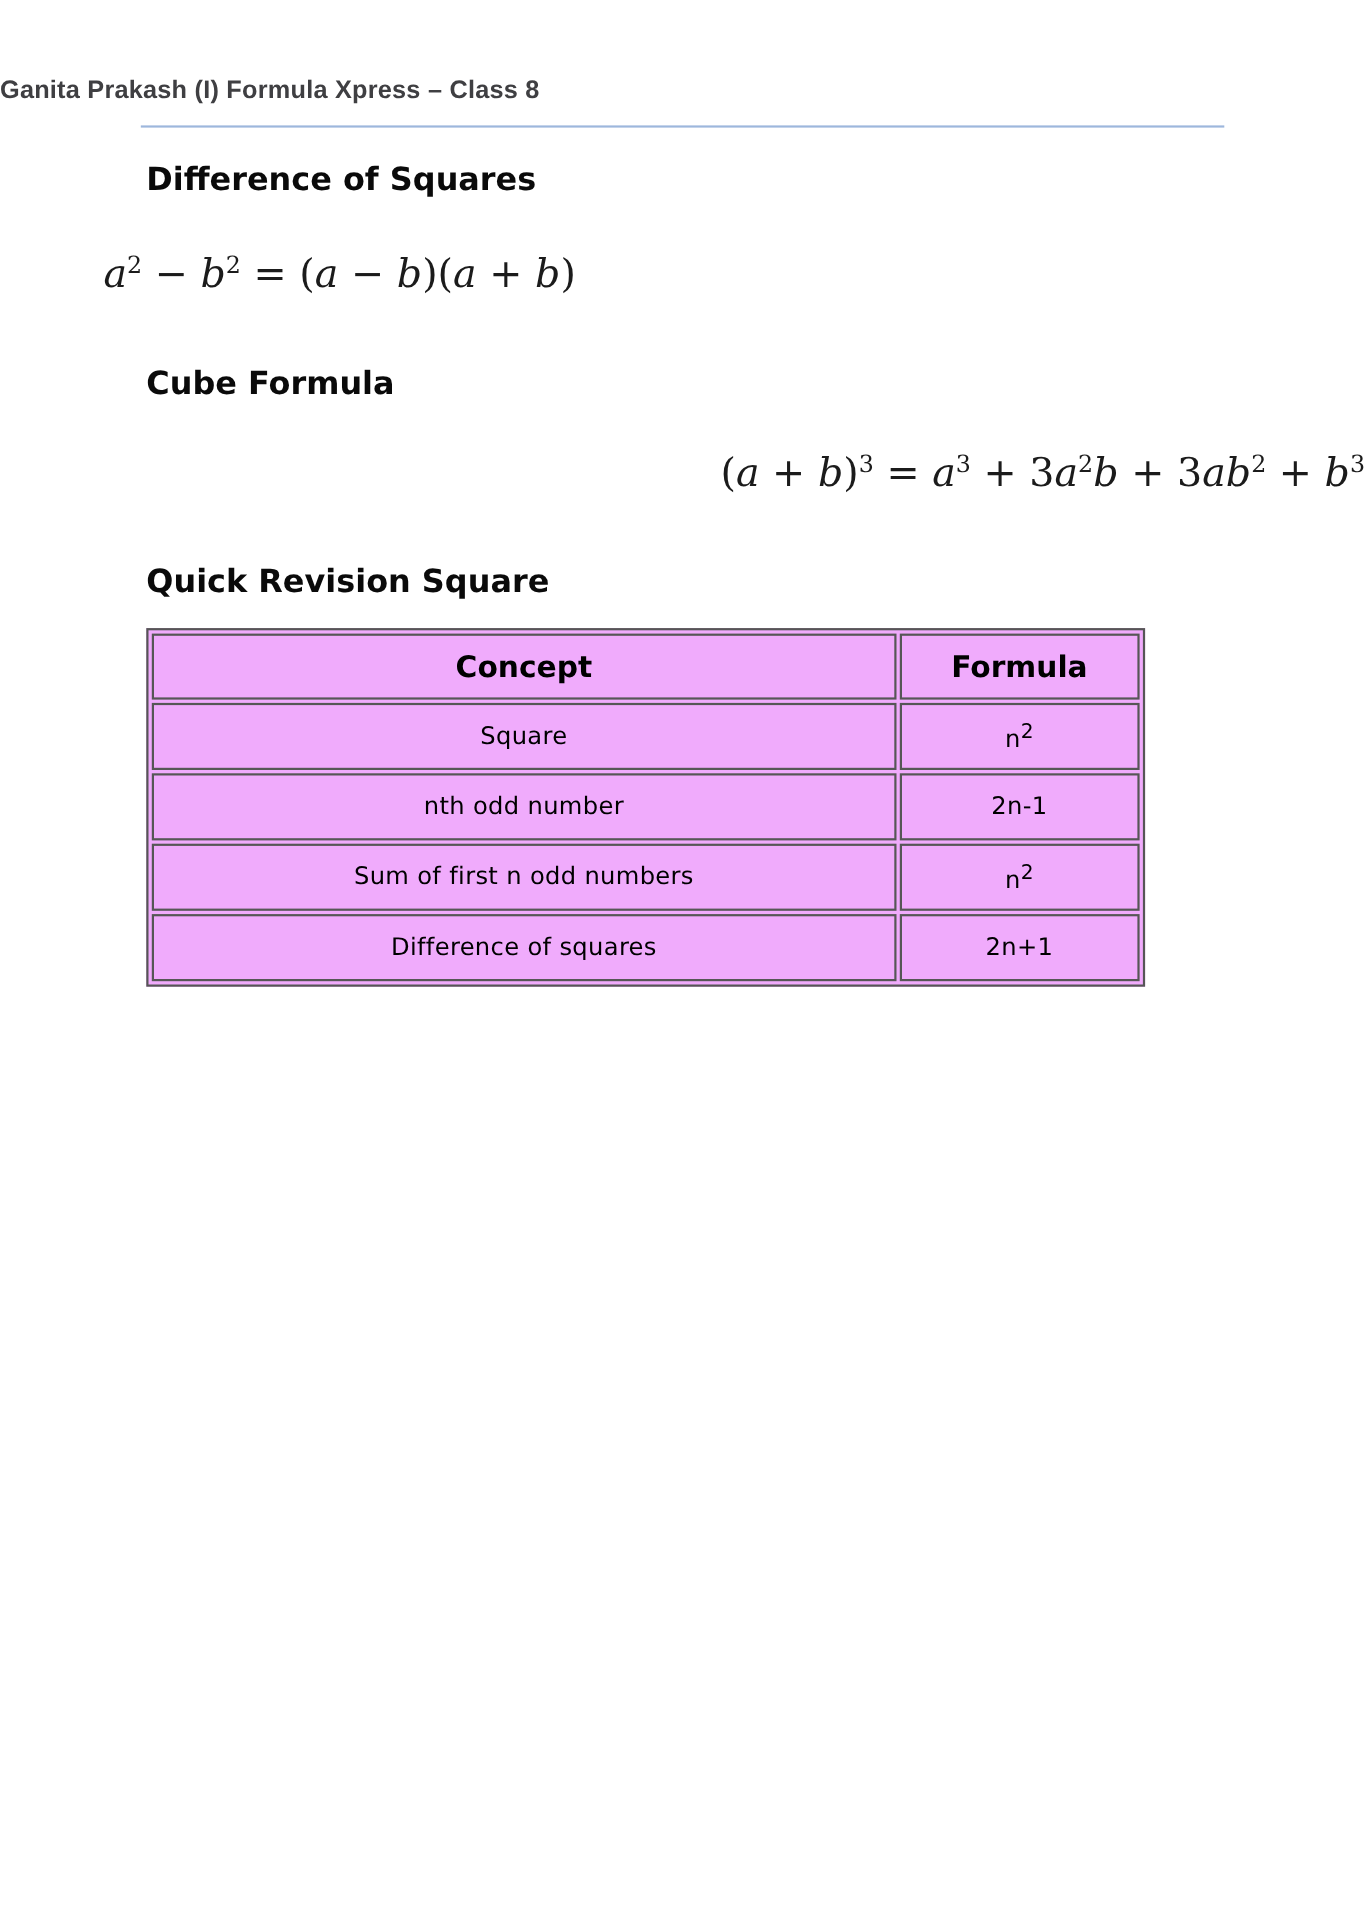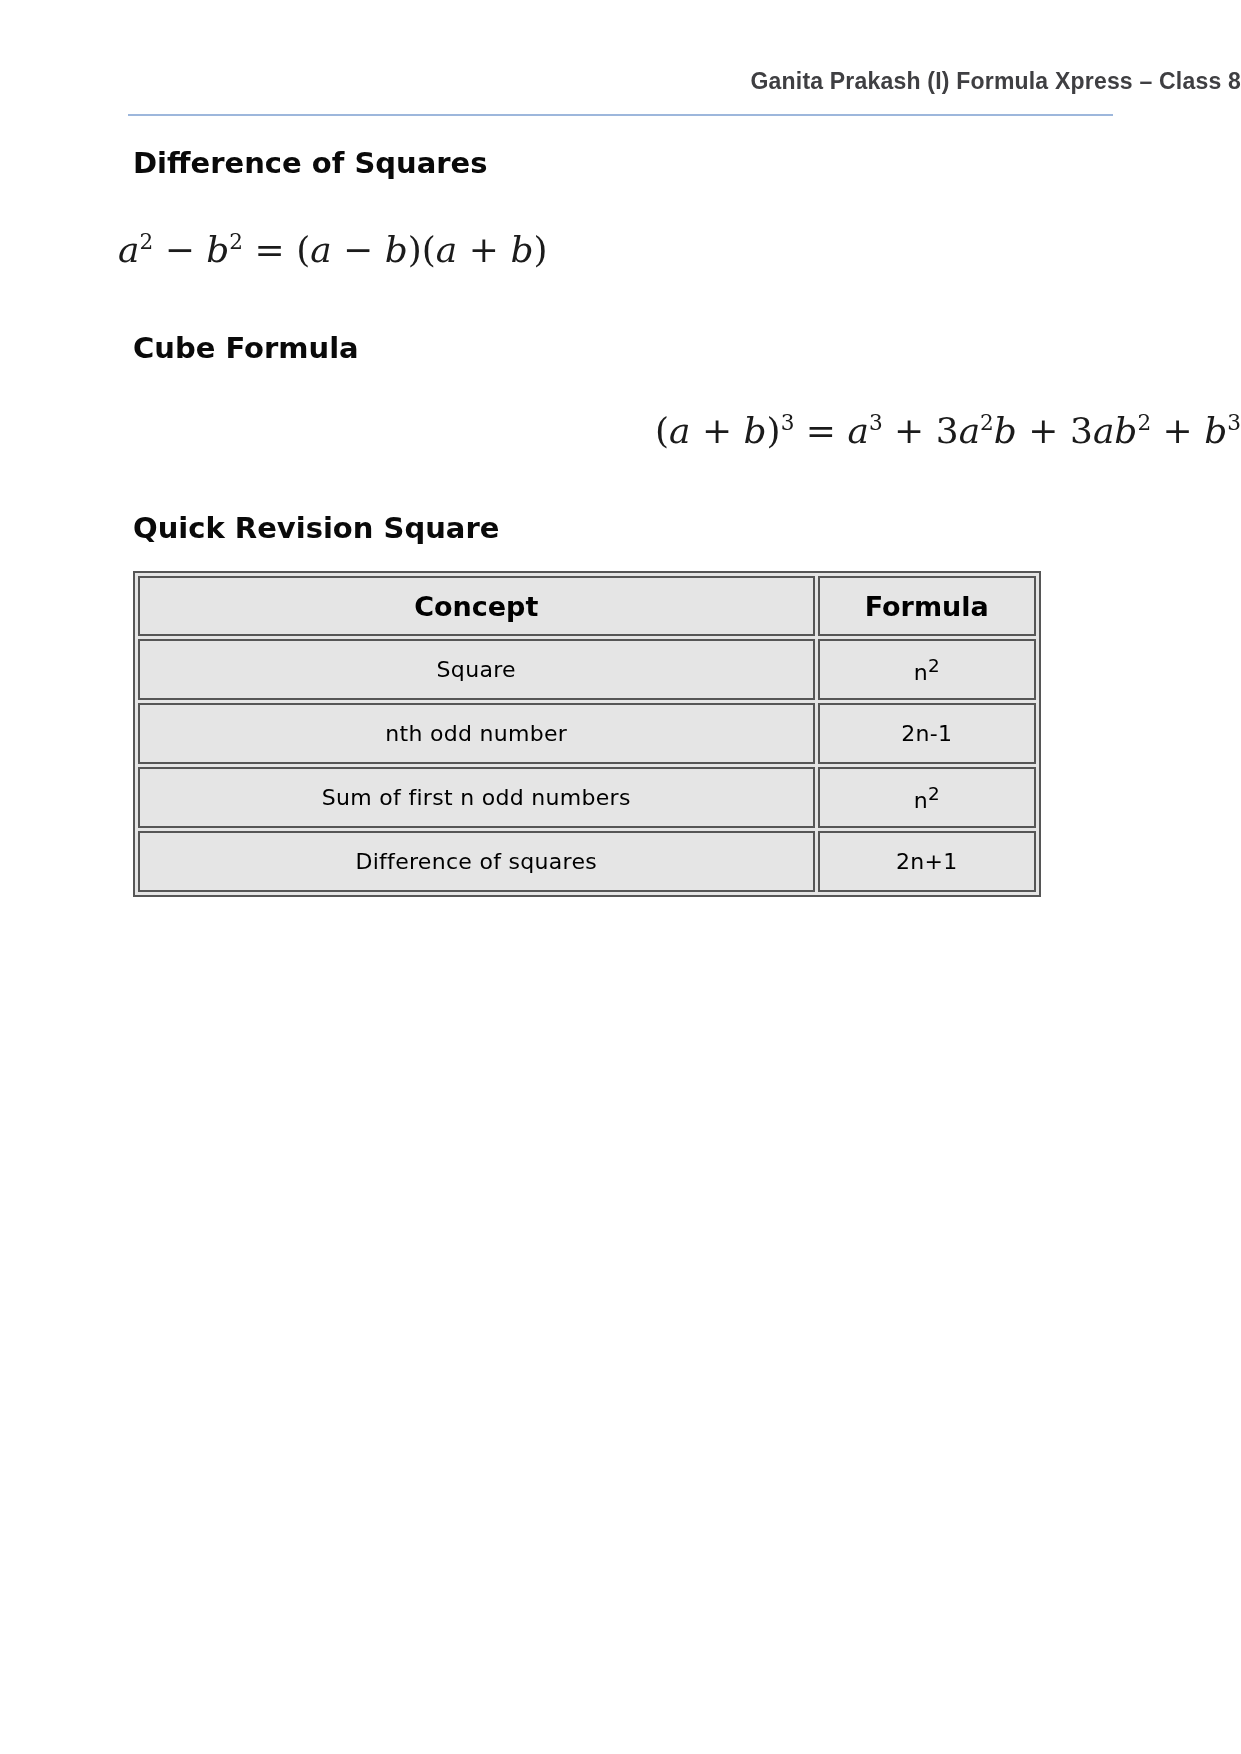--- a/index.html
+++ b/index.html
@@ -8,21 +8,21 @@
     font-family: "DejaVu Sans", sans-serif;
     color: #000;
     overflow: hidden;
     position: relative;
   }
   .page { width: 1241px; height: 1754px; }
 
   
   .doc-title {
     padding-top: 68px;
-    text-align: right;
+    text-align: left;
     font-family: "Liberation Sans", sans-serif;
     font-weight: bold;
     font-size: 23px;
     color: #3f3f42;
     letter-spacing: 0.2px;
   }
   .header-rule {
     margin: 19px 128px 0 128px;
     border-top: 2px solid #9db7dc;
     height: 0;
@@ -35,40 +35,40 @@
     font-weight: bold;
     font-size: 29px;
     color: #0a0a0a;
   }
   .heading-diff   { margin-top: 30px; }
   .heading-cube   { margin-top: 56px; }
   .heading-table  { margin-top: 56px; }
 
   
   .math-display {
-    margin-left: 118px;
+    margin-left: 94px;
     font-family: "DejaVu Serif", serif;
     font-size: 36px;
     color: #1b1b1b;
     line-height: 1.35;
     white-space: nowrap;
   }
   .math-diff { margin-top: 46px; }
   .math-cube { margin-top: 42px; text-align: right; }
   .math-display sup, .cell-math sup { font-size: 60%; line-height: 0; }
   .v { font-style: italic; }
 
   
   table.revision {
     margin: 26px 0 0 133px;
     width: 908px;
     border-collapse: separate;
     border-spacing: 3px;
     border: 2px solid #565656;
-    background: #e5e5e5;
+    background: #f0abfc;
     table-layout: fixed;
   }
   table.revision th, table.revision td {
     border: 2px solid #565656;
     text-align: center;
     vertical-align: middle;
     padding: 0 4px;
     overflow: hidden;
   }
   col.c-concept { width: 675px; }

